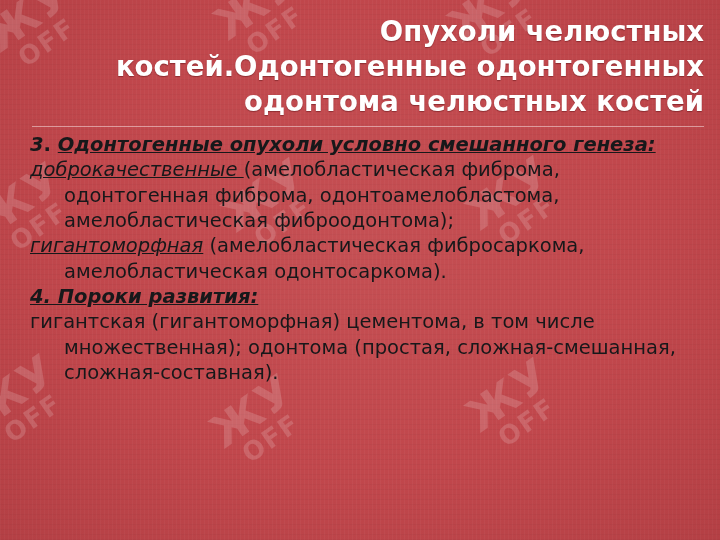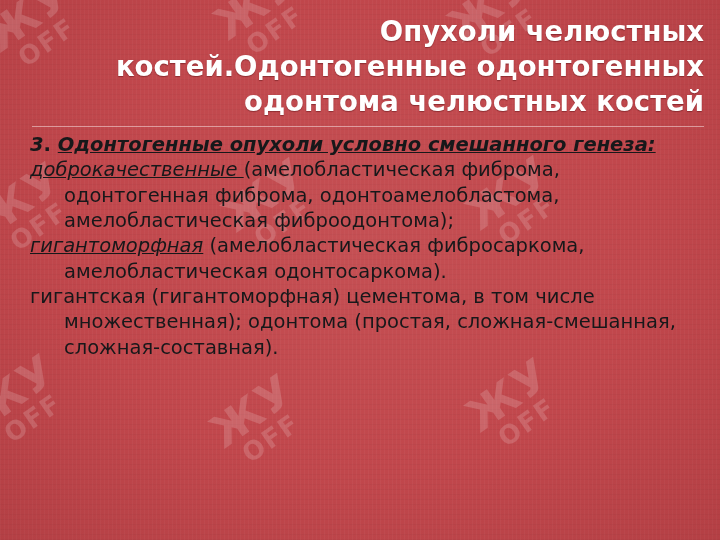--- a/index.html
+++ b/index.html
@@ -171,17 +171,18 @@
   </div>
 
   <div class="body-block">
 
     <p class="para"><span class="b i">3</span><span class="b">. </span><span class="biu">Одонтогенные опухоли условно смешанного генеза:</span></p>
 
     <p class="para"><span class="u">доброкачественные </span><span>(амелобластическая фиброма, одонтогенная фиброма, одонтоамелобластома, амелобластическая фиброодонтома);</span></p>
 
     <p class="para"><span class="u">гигантоморфная</span><span> (амелобластическая фибросаркома, амелобластическая одонтосаркома).</span></p>
 
+    <p class="para"><span class="biu">4. Пороки развития:</span></p>
 
     <p class="para"><span>гигантская (гигантоморфная) цементома, в том числе множественная); одонтома (простая, сложная-смешанная, сложная-составная).</span></p>
 
   </div>
 </div>
 
 </body></html>

